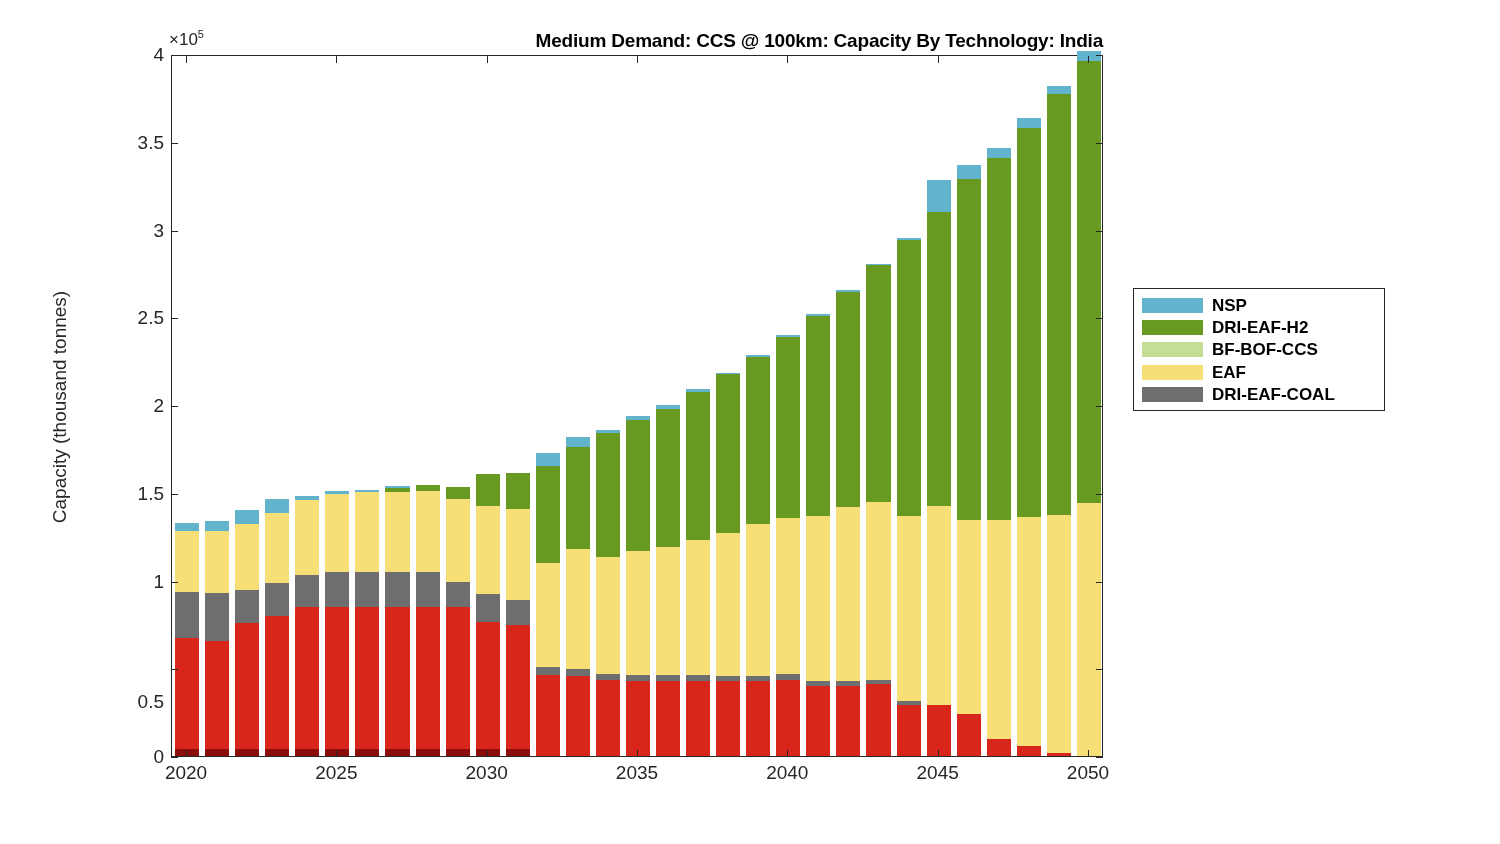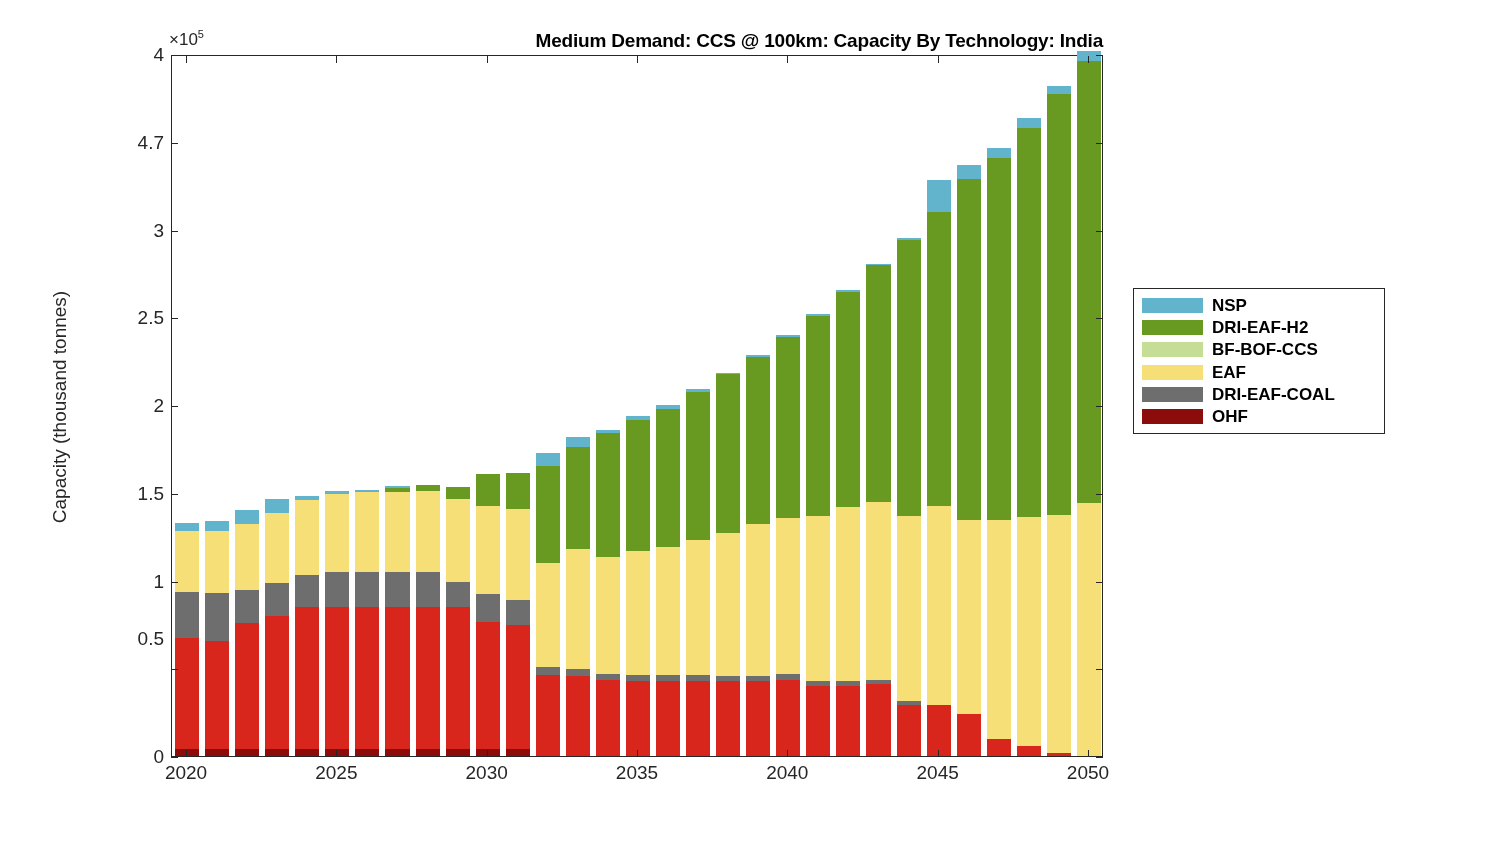--- a/index.html
+++ b/index.html
@@ -328,39 +328,39 @@
           <div class="seg" style="background: rgb(104, 154, 33); bottom: 252.72px; height: 442.26px;"></div>
           <div class="seg" style="background: rgb(97, 180, 204); bottom: 694.98px; height: 10.53px;"></div>
         </div>
       </div>
   </div>
 
   <div id="ytick-layer">
       <div class="ytick-label" style="top: 757px;">0</div>
       <div class="ytick-mark" style="top: 757px;"></div>
       <div class="ytick-mark right" style="top: 757px;"></div>
-      <div class="ytick-label" style="top: 639px;">0.5</div>
+      <div class="ytick-label" style="top: 702px;">0.5</div>
       <div class="ytick-mark" style="top: 669.25px;"></div>
       <div class="ytick-mark right" style="top: 669.25px;"></div>
       <div class="ytick-label" style="top: 581.5px;">1</div>
       <div class="ytick-mark" style="top: 581.5px;"></div>
       <div class="ytick-mark right" style="top: 581.5px;"></div>
       <div class="ytick-label" style="top: 493.75px;">1.5</div>
       <div class="ytick-mark" style="top: 493.75px;"></div>
       <div class="ytick-mark right" style="top: 493.75px;"></div>
       <div class="ytick-label" style="top: 406px;">2</div>
       <div class="ytick-mark" style="top: 406px;"></div>
       <div class="ytick-mark right" style="top: 406px;"></div>
       <div class="ytick-label" style="top: 318.25px;">2.5</div>
       <div class="ytick-mark" style="top: 318.25px;"></div>
       <div class="ytick-mark right" style="top: 318.25px;"></div>
       <div class="ytick-label" style="top: 230.5px;">3</div>
       <div class="ytick-mark" style="top: 230.5px;"></div>
       <div class="ytick-mark right" style="top: 230.5px;"></div>
-      <div class="ytick-label" style="top: 142.75px;">4.7</div>
+      <div class="ytick-label" style="top: 142.75px;">3.5</div>
       <div class="ytick-mark" style="top: 142.75px;"></div>
       <div class="ytick-mark right" style="top: 142.75px;"></div>
       <div class="ytick-label" style="top: 55px;">4</div>
       <div class="ytick-mark" style="top: 55px;"></div>
       <div class="ytick-mark right" style="top: 55px;"></div>
     </div>
   <div id="xtick-layer">
       <div class="xtick-label" style="left: 186.032px;">2020</div>
       <div class="xtick-mark" style="left: 186.032px;"></div>
       <div class="xtick-mark top" style="left: 186.032px;"></div>
@@ -401,19 +401,15 @@
         <div class="legend-label">BF-BOF-CCS</div>
       </div>
       <div class="legend-row">
         <div class="legend-swatch" style="background: rgb(247, 223, 119);"></div>
         <div class="legend-label">EAF</div>
       </div>
       <div class="legend-row">
         <div class="legend-swatch" style="background: rgb(110, 110, 110);"></div>
         <div class="legend-label">DRI-EAF-COAL</div>
       </div>
-      <div class="legend-row">
-        <div class="legend-swatch" style="background: rgb(140, 11, 11);"></div>
-        <div class="legend-label">OHF</div>
-      </div>
     </div>
 
 </div>
 
 </body></html>

